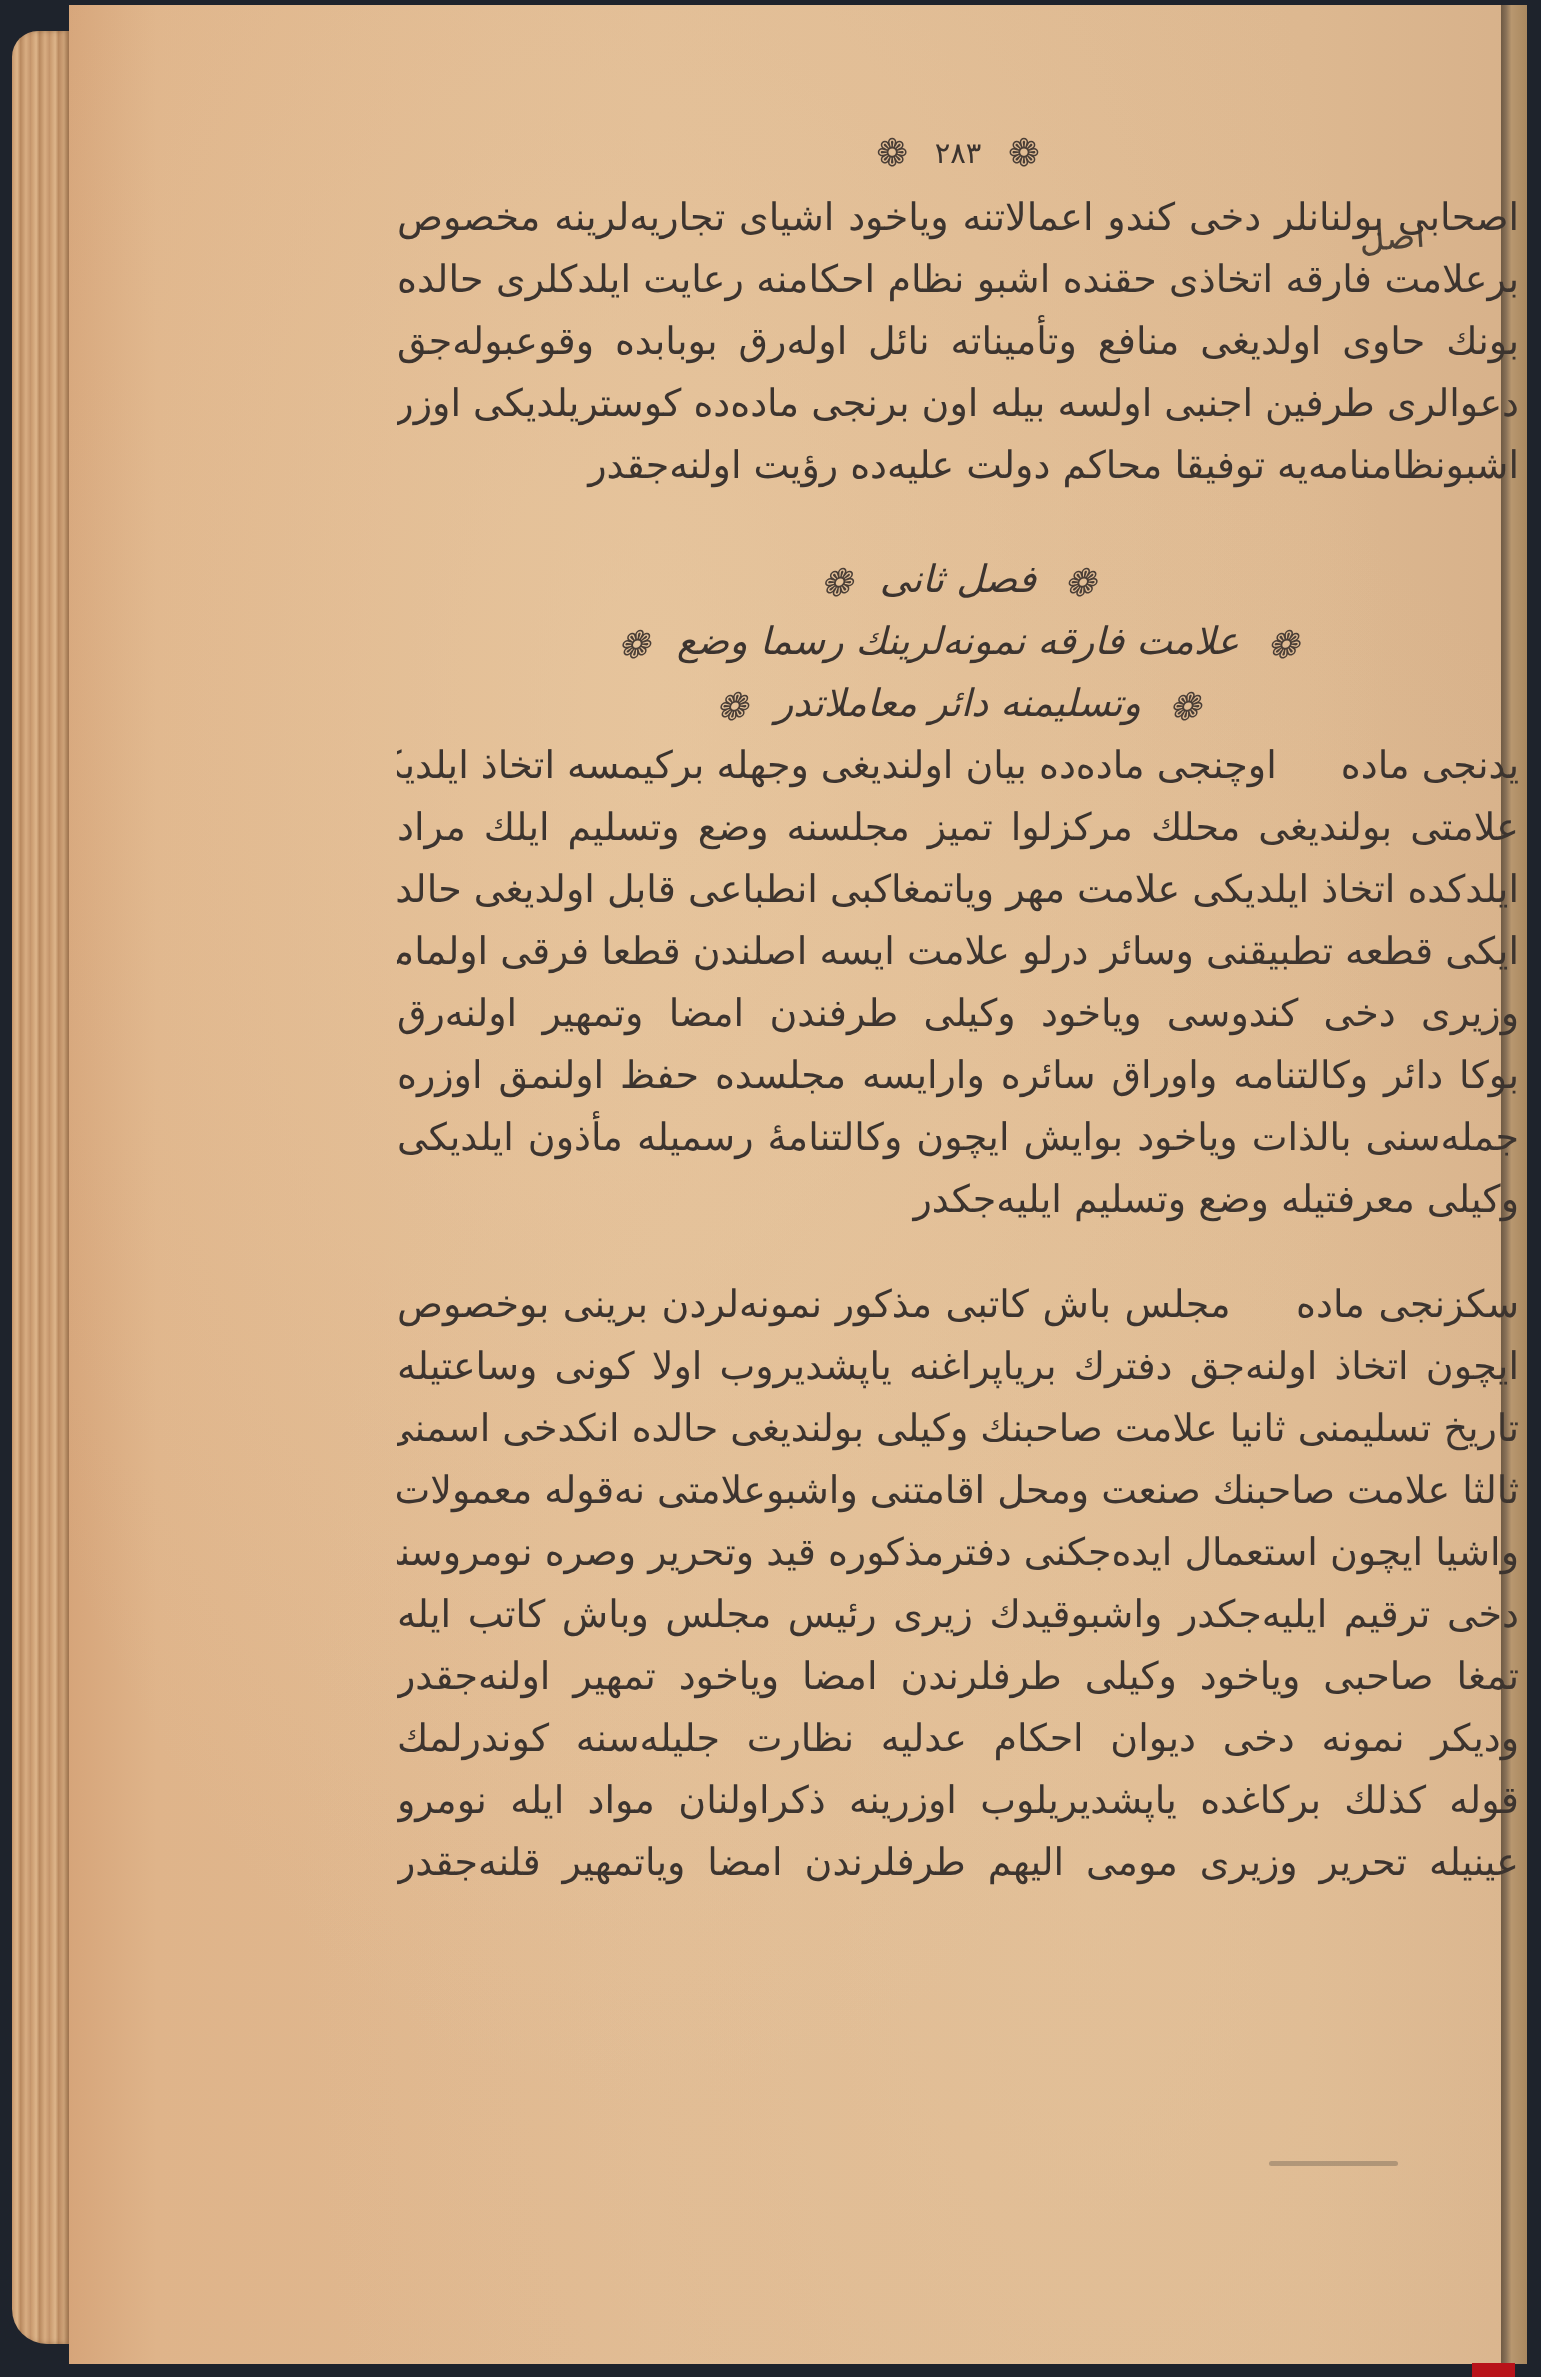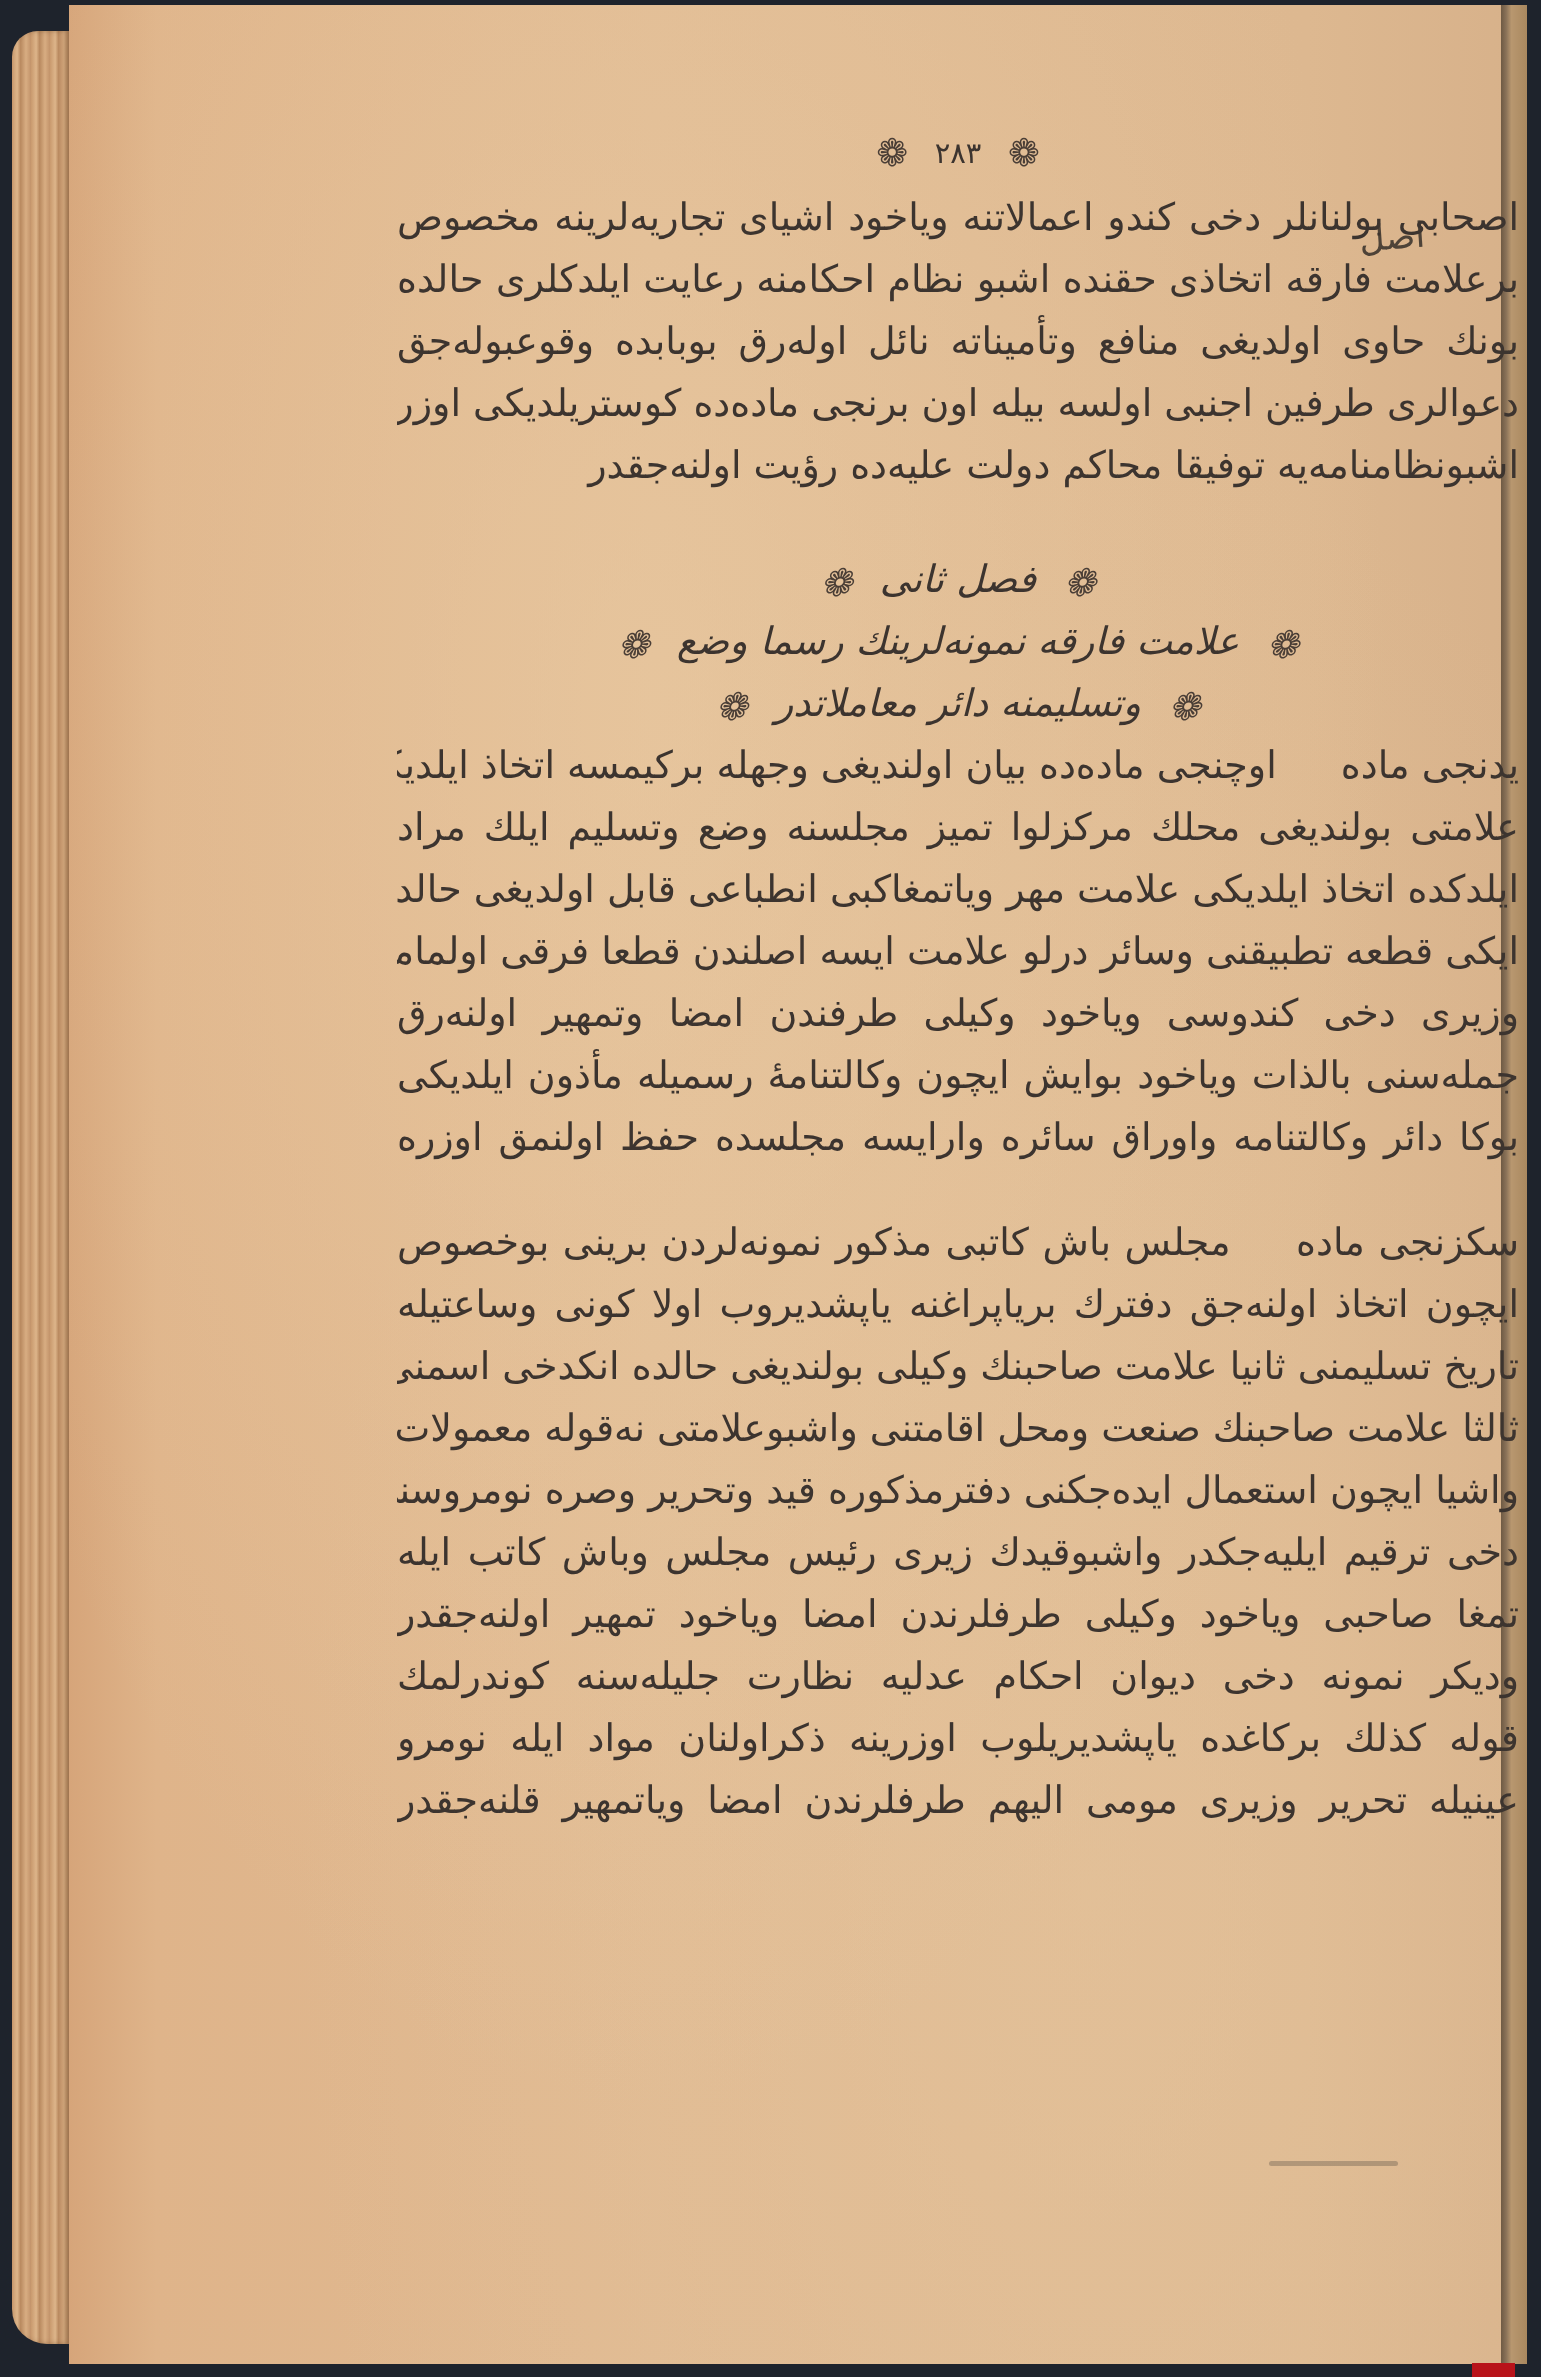--- a/index.html
+++ b/index.html
@@ -181,22 +181,23 @@
 
       <div>
         <div class="line">
           <span class="article-label">یدنجی ماده</span>
           <span>اوچنجی ماده‌ده بیان اولندیغی وجهله برکیمسه اتخاذ ایلدیکی</span>
         </div>
         <div class="line">علامتی بولندیغی محلك مرکزلوا تمیز مجلسنه وضع وتسلیم ایلك مراد</div>
         <div class="line">ایلدکده اتخاذ ایلدیکی علامت مهر ویاتمغاکبی انطباعی قابل اولدیغی حالده</div>
         <div class="line">ایکی قطعه تطبیقنی وسائر درلو علامت ایسه اصلندن قطعا فرقی اولمامق</div>
         <div class="line">وزیری دخی کندوسی ویاخود وکیلی طرفندن امضا وتمهیر اولنه‌رق</div>
+        <div class="line">بوکا دائر وکالتنامه واوراق سائره وارایسه مجلسده حفظ اولنمق اوزره</div>
         <div class="line">جمله‌سنی بالذات ویاخود بوایش ایچون وکالتنامهٔ رسمیله مأذون ایلدیکی</div>
-        <div class="line">بوکا دائر وکالتنامه واوراق سائره وارایسه مجلسده حفظ اولنمق اوزره</div>
+        <div class="line last">وکیلی معرفتیله وضع وتسلیم ایلیه‌جکدر</div>
       </div>
 
       <div class="gap-sm"></div>
 
       <div>
         <div class="line">
           <span class="article-label">سکزنجی ماده</span>
           <span>مجلس باش کاتبی مذکور نمونه‌لردن برینی بوخصوص</span>
         </div>
         <div class="line">ایچون اتخاذ اولنه‌جق دفترك برياپراغنه یاپشدیروب اولا کونی وساعتیله</div>

